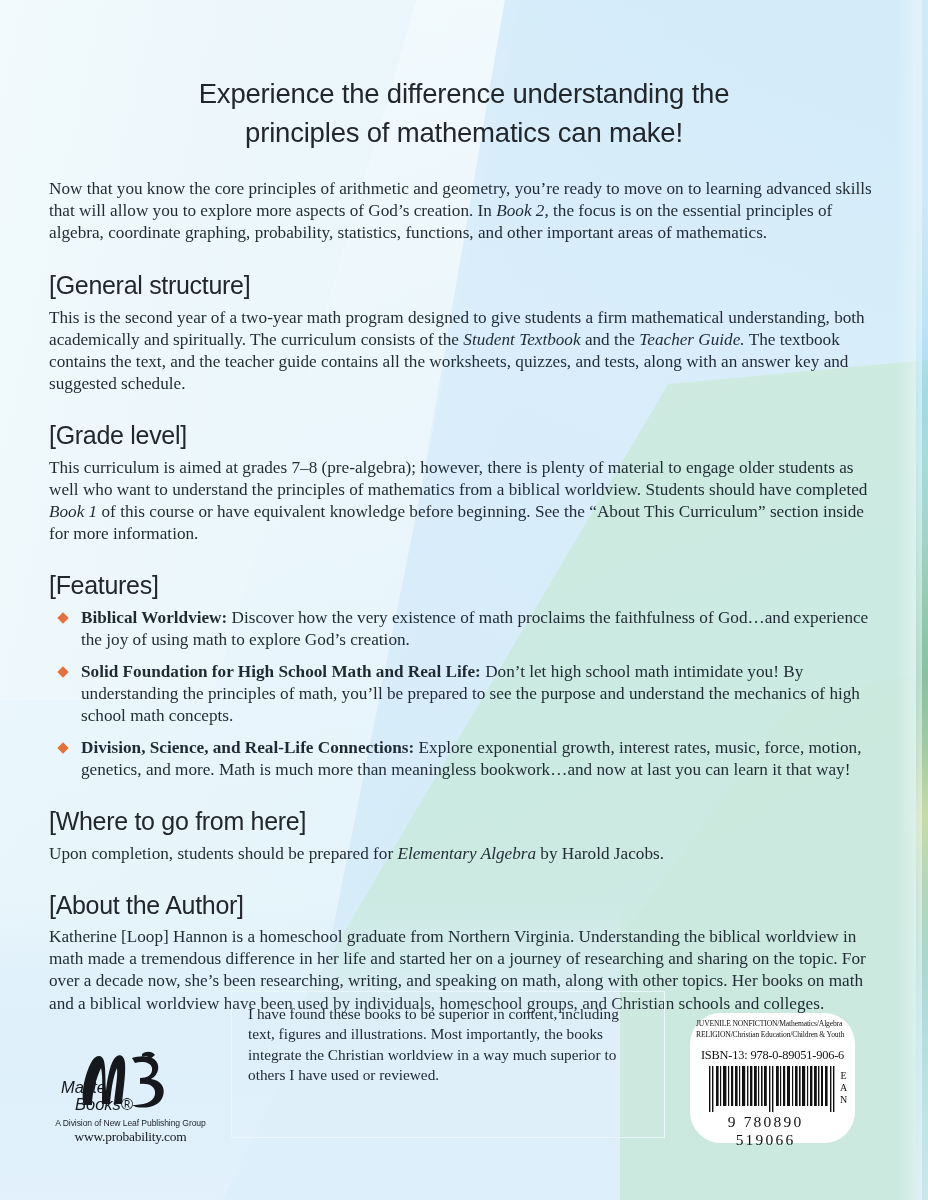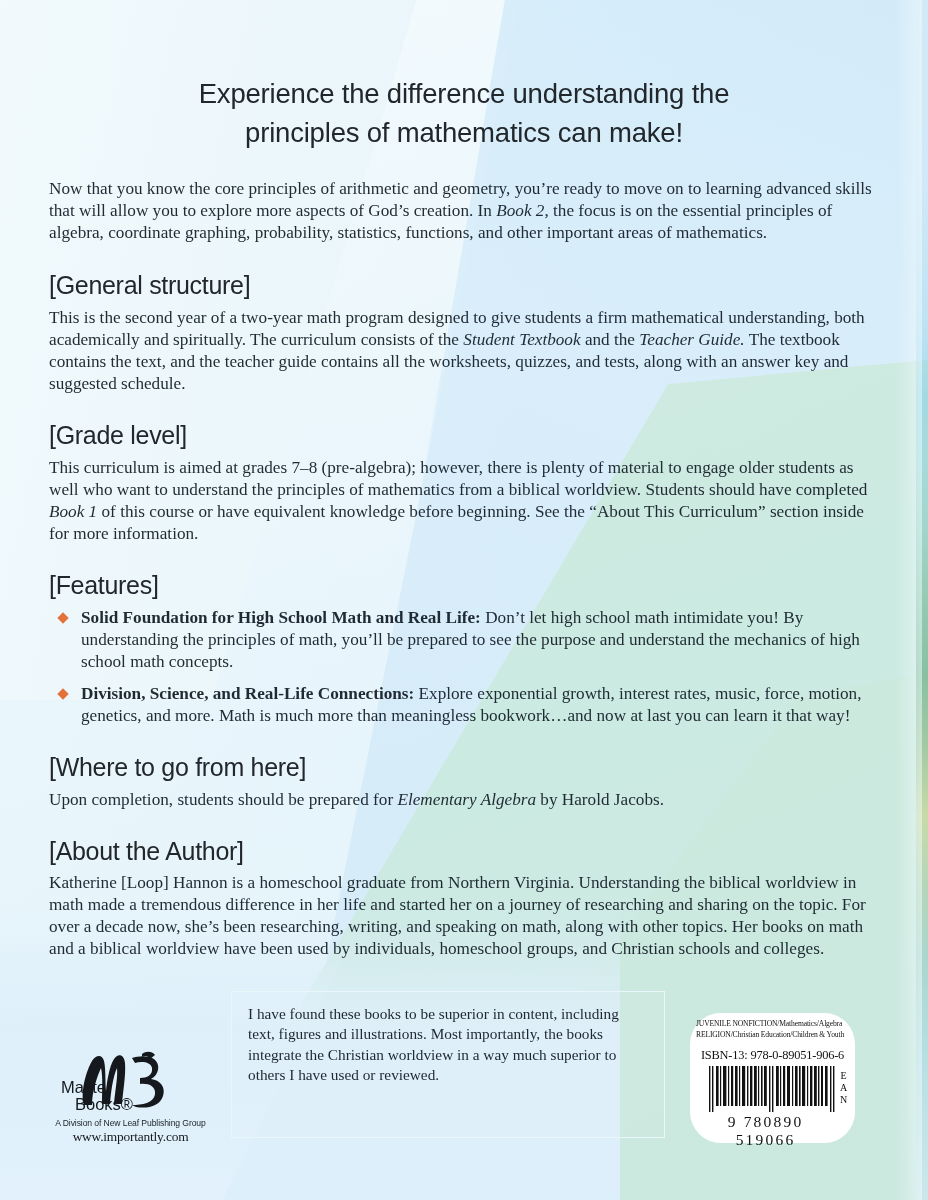--- a/index.html
+++ b/index.html
@@ -219,20 +219,21 @@
     position: absolute;
     left: 53px;
     top: 1049px;
     width: 155px;
     text-align: center;
     color: #13161a;
   }
   .logo-mark {
     position: relative;
     height: 66px;
+    font-style: italic;
   }
   .logo-mark svg { display: block; margin: 0 auto; }
   .logo-word {
     position: absolute;
     left: 8px;
     top: 30px;
     text-align: left;
     font-family: "Liberation Sans", sans-serif;
     font-size: 16.5px;
     line-height: 1.02;
@@ -350,20 +351,24 @@
 
       <h2 class="section">[Grade level]</h2>
       <div class="sp-head"></div>
       <p class="body"><span>This curriculum is aimed at grades 7–8 (pre-algebra); however, there is plenty of material to engage older students as well who want to understand the principles of mathematics from a biblical worldview. Students should have completed </span><em class="ital">Book 1</em><span> of this course or have equivalent knowledge before beginning. See the “About This Curriculum” section inside for more information.</span></p>
 
       <div class="sp-sec"></div>
 
       <h2 class="section">[Features]</h2>
       <div class="sp-head"></div>
       <ul class="features">
+        <li>
+          <span class="diamond"></span>
+          <span class="feat-label">Biblical Worldview:</span><span> Discover how the very existence of math proclaims the faithfulness of God…and experience the joy of using math to explore God’s creation.</span>
+        </li>
         <li>
           <span class="diamond"></span>
           <span class="feat-label">Solid Foundation for High School Math and Real Life:</span><span> Don’t let high school math intimidate you! By understanding the principles of math, you’ll be prepared to see the purpose and understand the mechanics of high school math concepts.</span>
         </li>
         <li>
           <span class="diamond"></span>
           <span class="feat-label">Division, Science, and Real-Life Connections:</span><span> Explore exponential growth, interest rates, music, force, motion, genetics, and more. Math is much more than meaningless bookwork…and now at last you can learn it that way!</span>
         </li>
       </ul>
 
@@ -393,21 +398,21 @@
             <path d="M60 9 C66 7 76 6 82 10 C89 15 87 26 79 30 C88 31 94 38 91 47 C88 57 76 60 64 58 L60 56 C70 56 82 54 83 45 C84 37 76 34 68 35 L68 29 C75 29 81 26 80 19 C79 13 70 12 63 14 Z"></path>
             <path d="M70 5 C74 2 80 2 83 6 L78 10 C76 7 73 6 70 8 Z"></path>
           </g>
         </svg>
         <div class="logo-word">
           <div class="l1">Master</div>
           <div class="l2">Books®</div>
         </div>
       </div>
       <div class="logo-sub">A Division of New Leaf Publishing Group</div>
-      <div class="logo-url">www.importantly.com</div>
+      <div class="logo-url">www.probability.com</div>
     </div>
 
     <div class="barcode-block">
       <div class="bisac">JUVENILE NONFICTION/Mathematics/Algebra</div>
       <div class="bisac">RELIGION/Christian Education/Children &amp; Youth</div>
       <div class="isbn-line">ISBN-13: 978-0-89051-906-6</div>
       <div class="barcode-row">
         <svg class="bars" width="132" height="46" viewBox="0 0 132 46" aria-hidden="true">
           <rect x="0" y="0" width="132" height="46" fill="#ffffff"></rect>
           <g fill="#111111">

